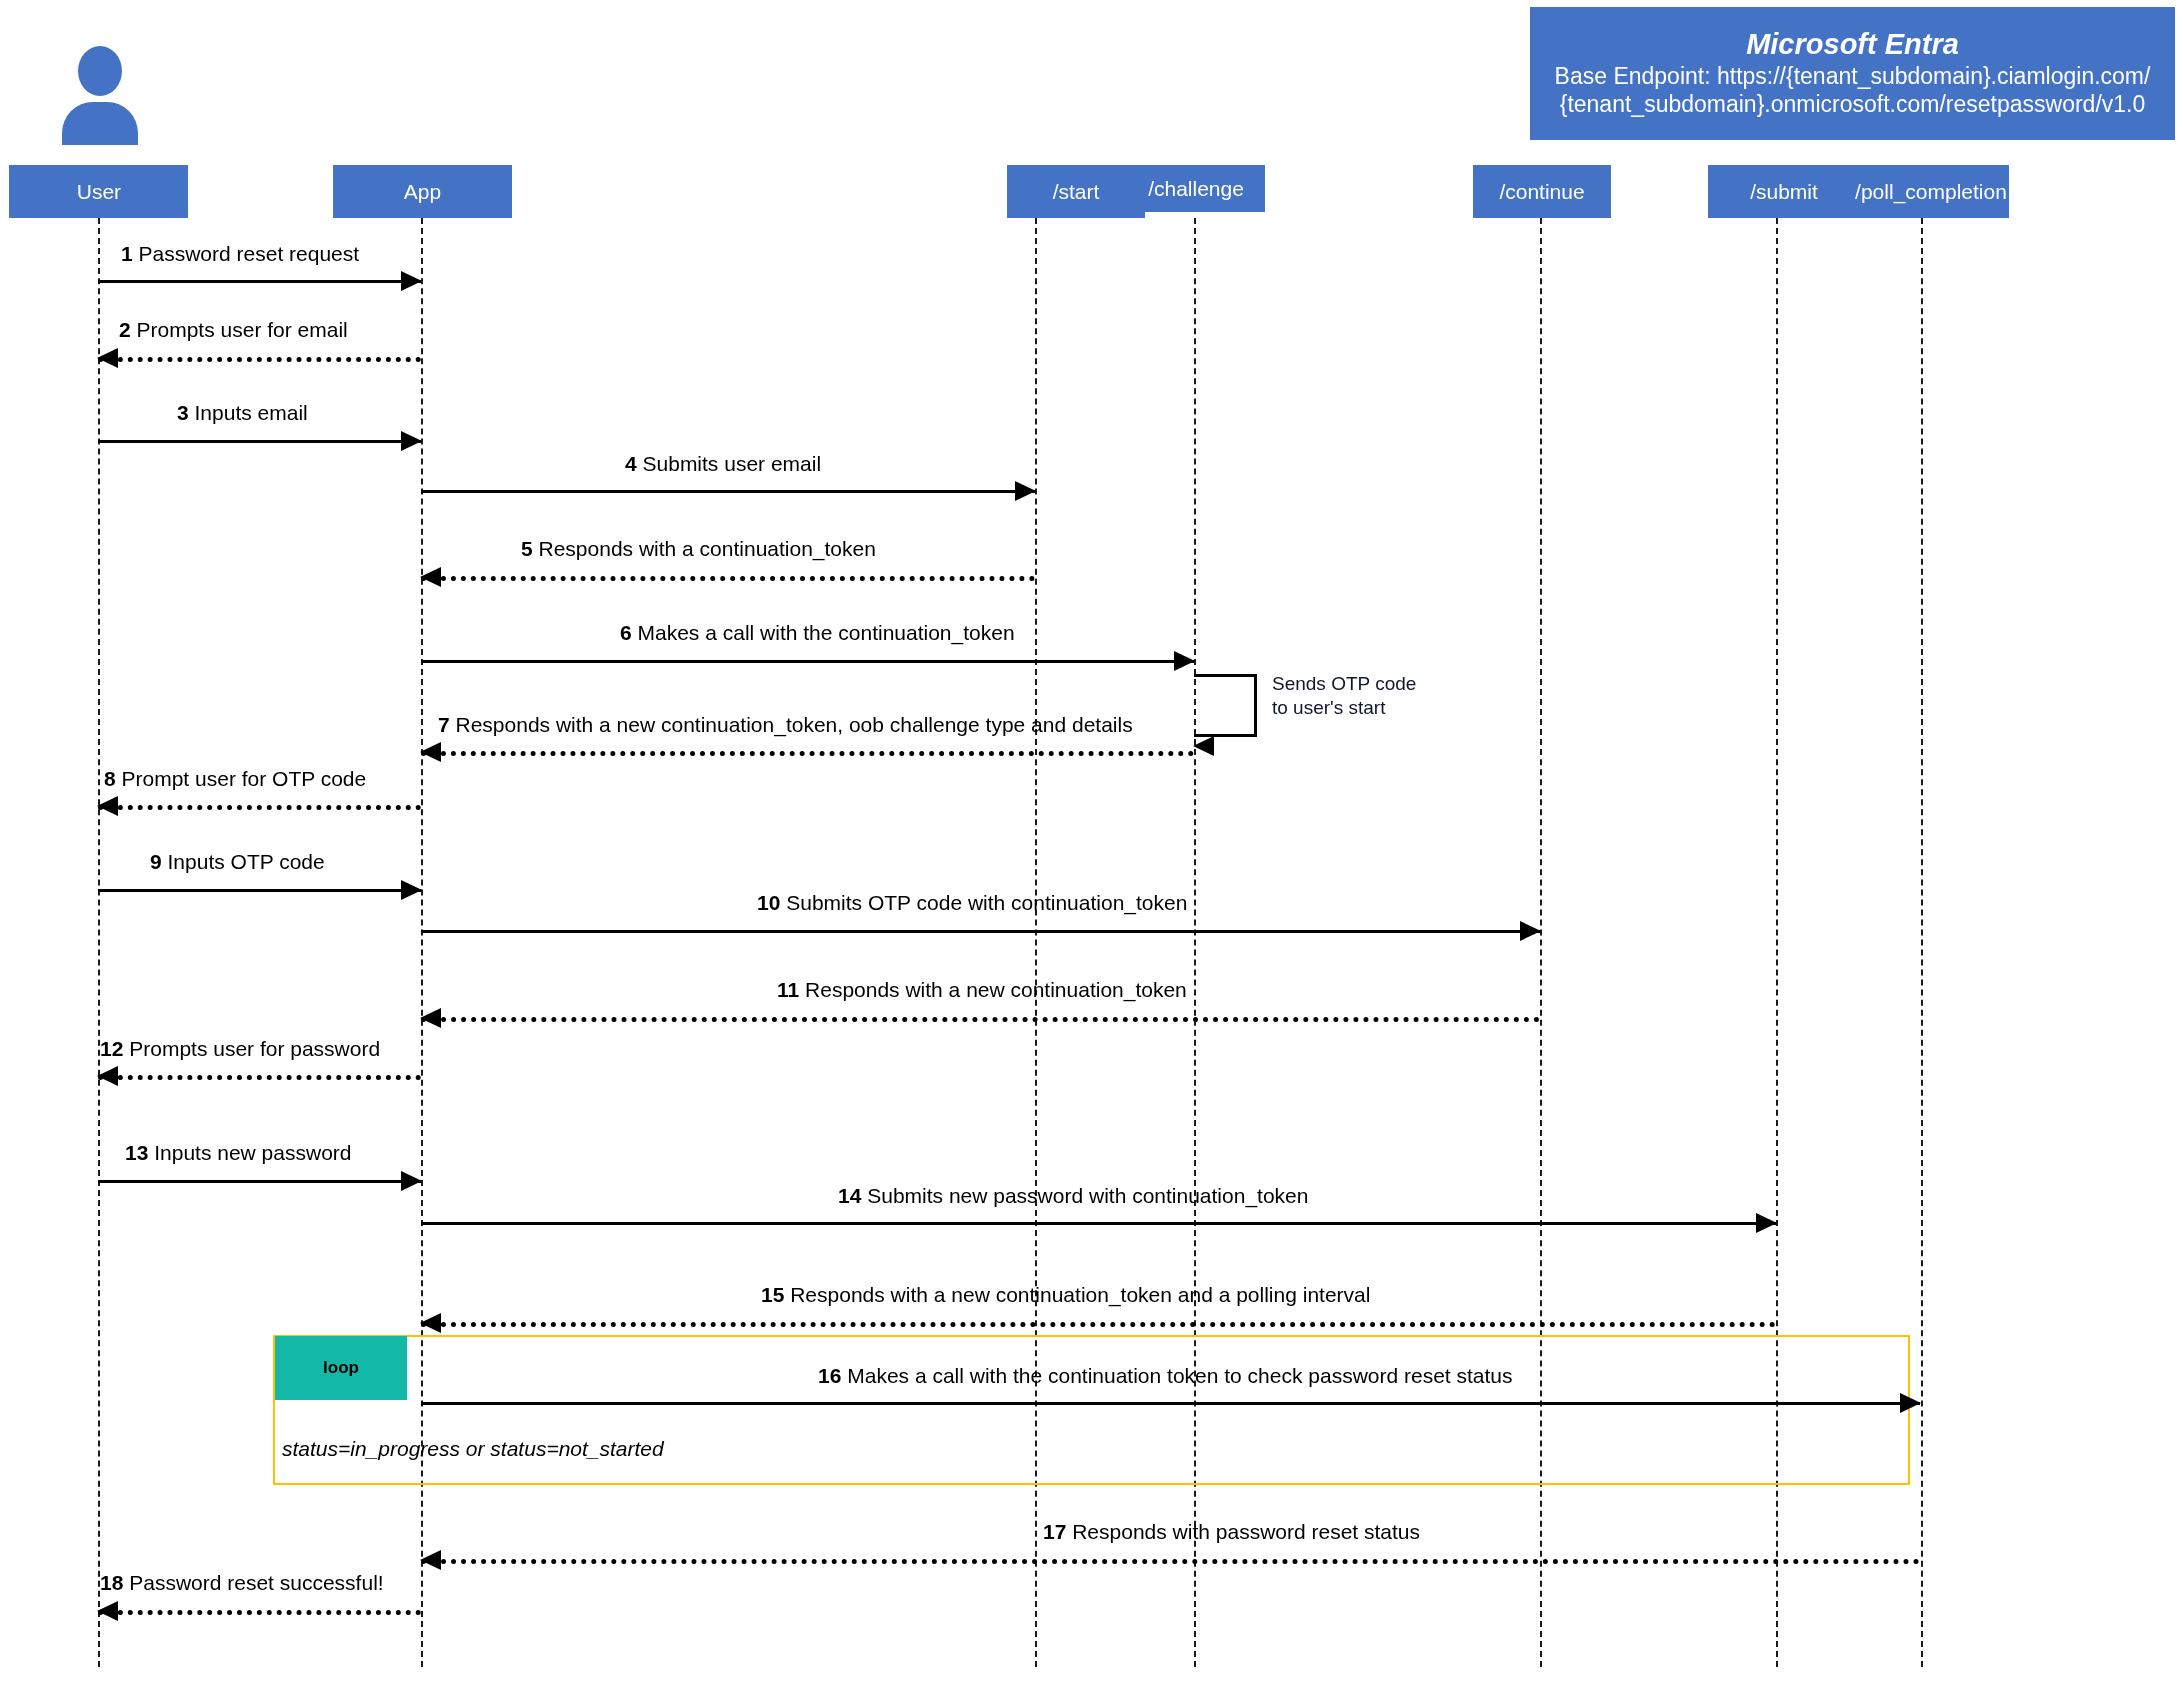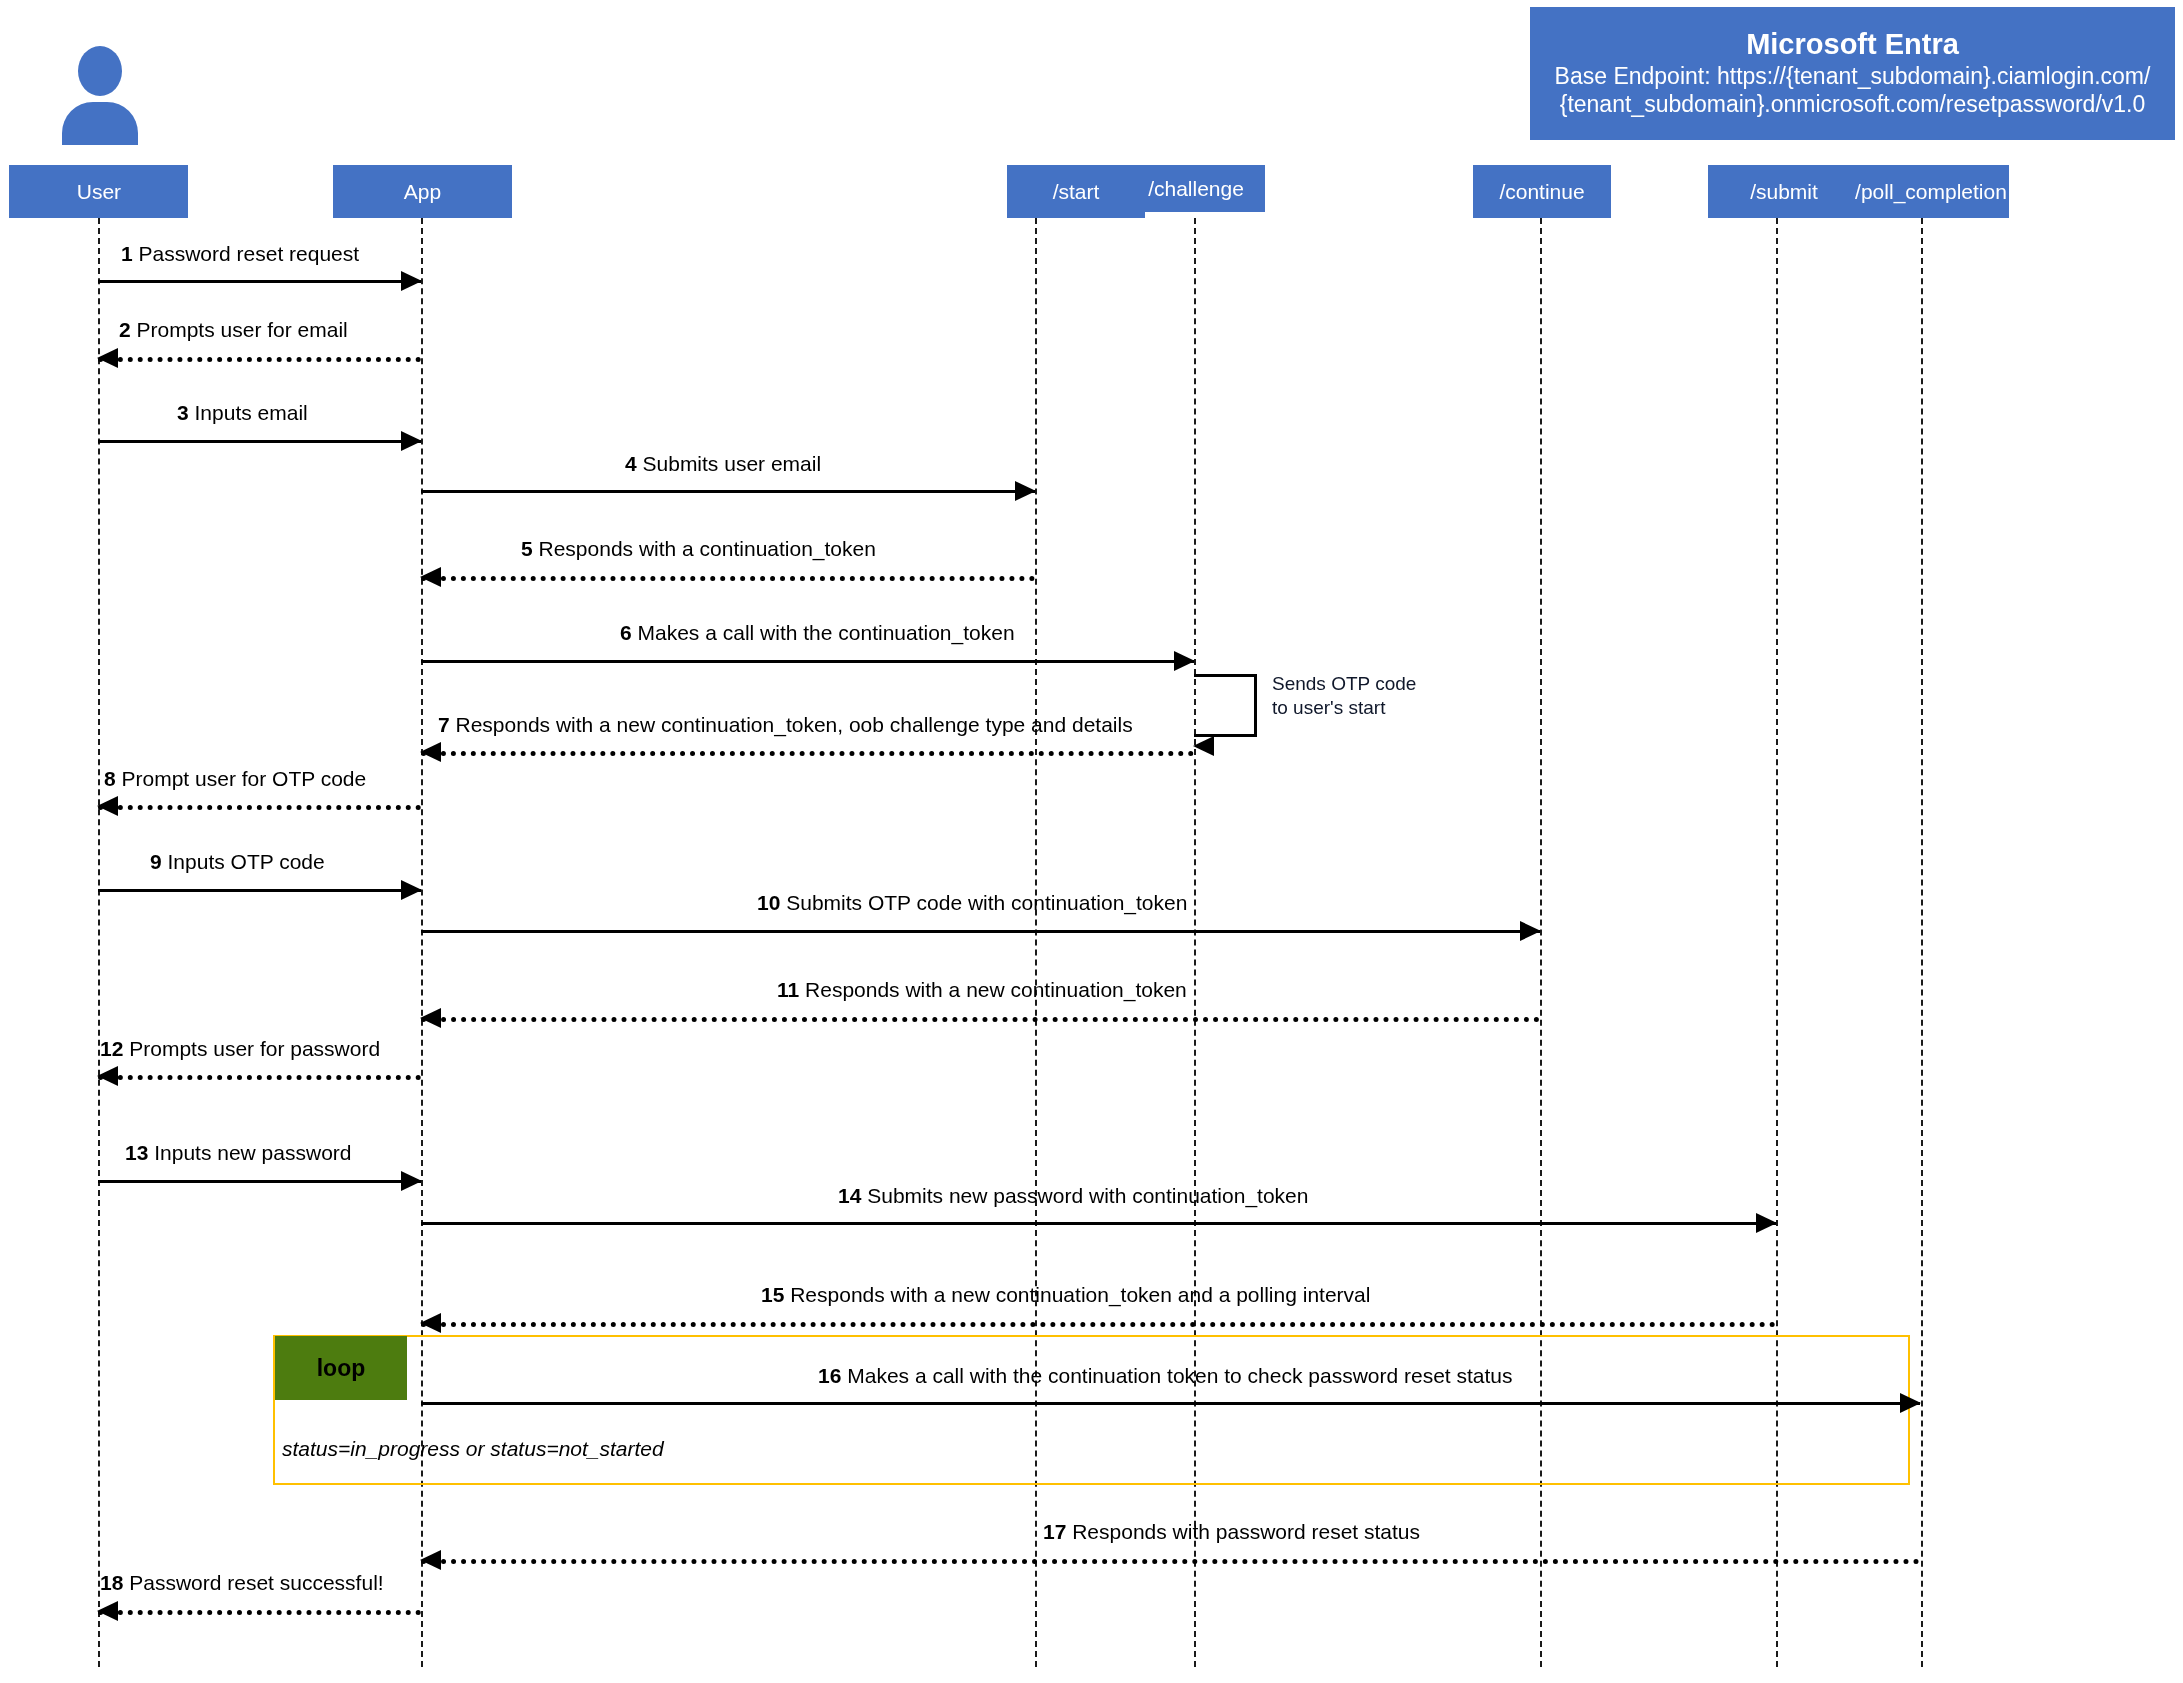--- a/index.html
+++ b/index.html
@@ -2,21 +2,21 @@
 <html style="font-size:8.3px"><head>
 <meta charset="utf-8">
 <style>
   html,body{margin:0;padding:0;background:#ffffff;}
   body{font-family:"Liberation Sans",sans-serif;}
   #canvas{position:relative;width:2183px;height:1683px;background:#fff;overflow:hidden;}
 
   
   .entra-banner{position:absolute;background:#4472c4;color:#fff;text-align:center;
     display:flex;flex-direction:column;align-items:center;justify-content:center;}
-  .entra-title{font-size:29px;font-weight:bold;line-height:1.15;}
+  .entra-title{font-size:29px;font-weight:bold;line-height:1.15;font-style:italic;}
   .entra-sub{font-size:23px;line-height:1.25;font-weight:400;}
 
   
   .pbox{position:absolute;background:#4472c4;color:#fff;display:flex;
     align-items:center;justify-content:center;font-size:21px;}
   .lifeline{position:absolute;width:0;border-left:2.1px dashed #1a1a1a;}
 
   
   .actor{position:absolute;}
   .actor .head{position:absolute;background:#4472c4;border-radius:50%;}
@@ -31,21 +31,21 @@
   .arrowhead.left{border-top:10px solid transparent;border-bottom:10px solid transparent;border-right:21px solid #000;left:-1px;}
   .msglabel{position:absolute;font-size:21px;color:#000;white-space:nowrap;line-height:1;}
   .msglabel .num{font-weight:bold;}
 
   
   .selfmsg{position:absolute;border:3.6px solid #000;border-left:none;box-sizing:border-box;}
   .selfnote{position:absolute;font-size:19px;line-height:1.25;color:#0f172a;white-space:nowrap;}
 
   
   .loopframe{position:absolute;border:2.6px solid #ffc000;box-sizing:border-box;background:transparent;}
-  .looptag{position:absolute;background:#4d7c0f;color:#000;font-size:23px;font-weight:bold;
+  .looptag{position:absolute;background:#14b8a6;color:#000;font-size:17px;font-weight:bold;
     display:flex;align-items:center;justify-content:center;}
   .loopcond{position:absolute;font-size:21px;font-style:italic;color:#000;white-space:nowrap;}
 </style>
 </head>
 <body>
 
 <div id="canvas">
 
   <div class="entra-banner" style="left:1530px;top:7.3px;width:645px;height:133px;">
     <div class="entra-title">Microsoft Entra</div>

